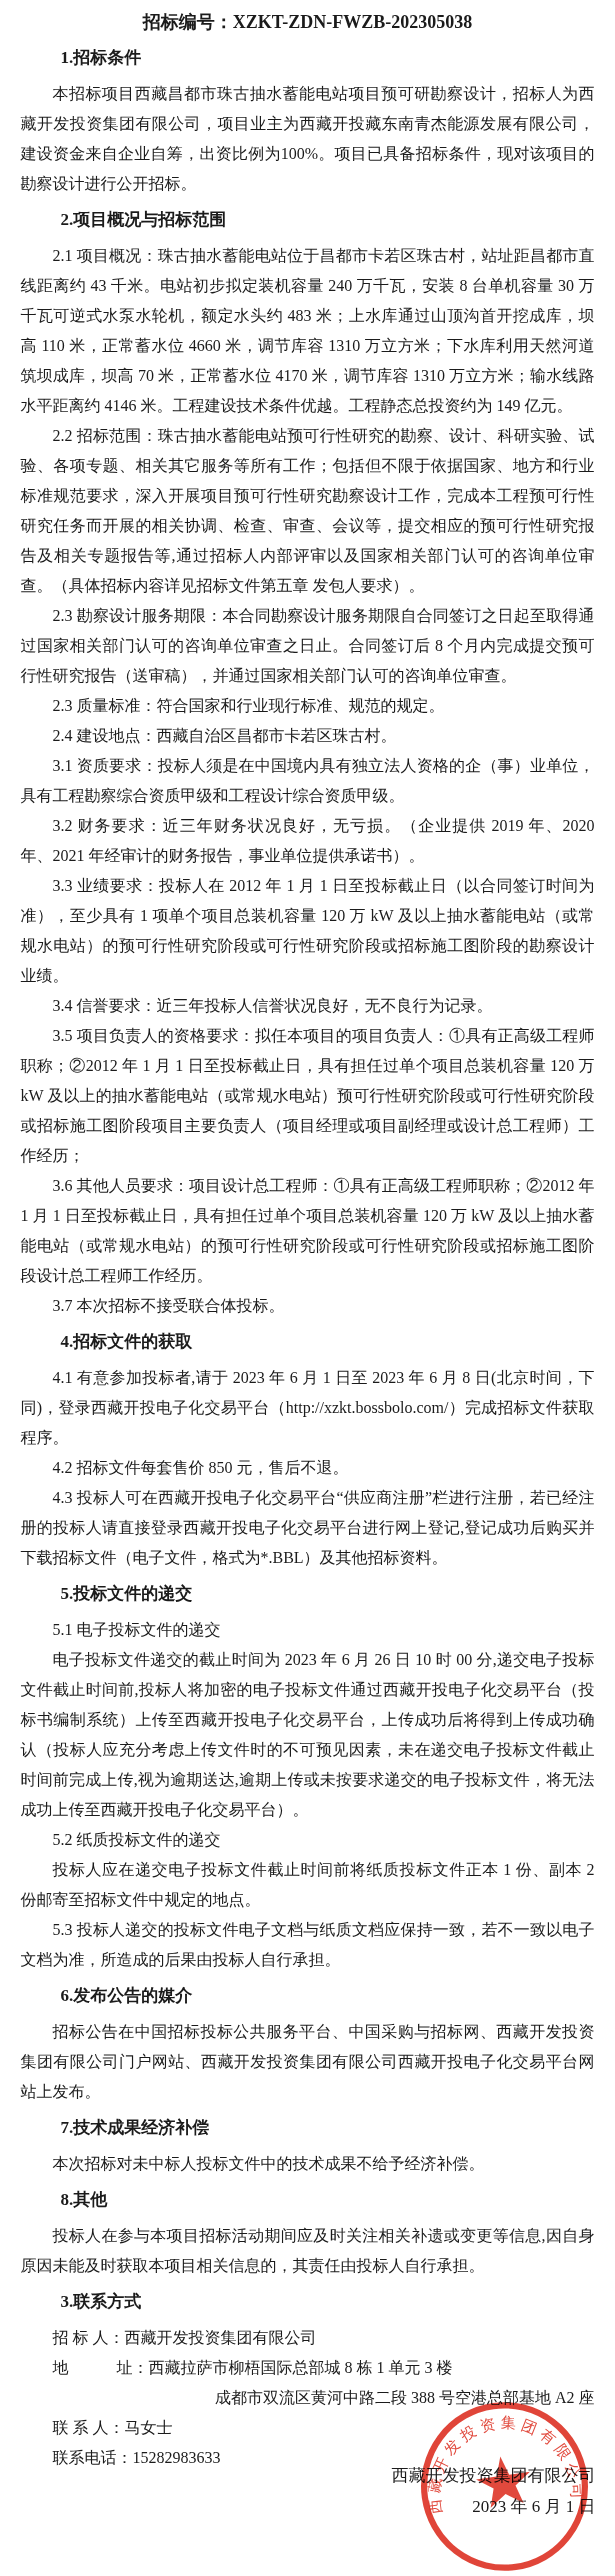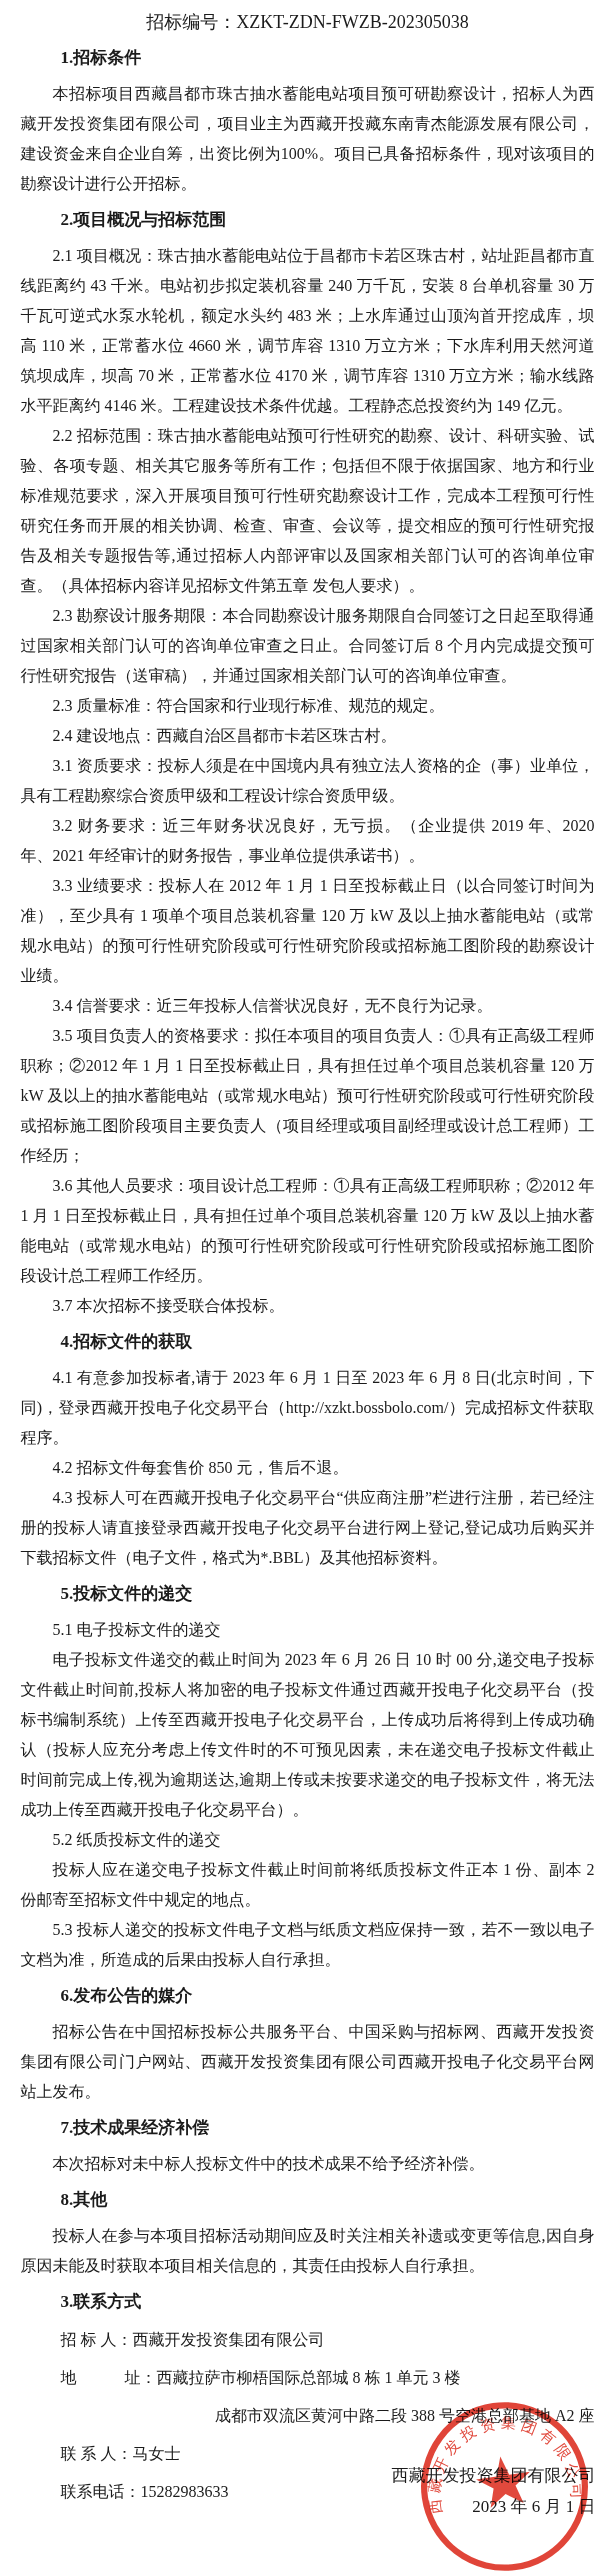--- a/index.html
+++ b/index.html
@@ -9,42 +9,42 @@
     margin:0 auto;
     background:#ffffff;
     color:#1b1b1b;
     font-family:"Liberation Serif","DejaVu Serif",serif;
     overflow:hidden;
     box-sizing:border-box;
   }
   .content{padding:7.1px 20.5px 0 20.5px;}
   .doc-title{
     text-align:center;
-    font-weight:normal;
+    font-weight:bold;
     font-size:18px;
     line-height:30px;
     margin:0;
   }
   .sec-heading{
     font-size:17px;
     font-weight:bold;
     line-height:30px;
     margin:6px;
     text-indent:2em;
   }
   .para{
     margin:0;
     font-size:16px;
     line-height:30px;
     text-align:justify;
     text-indent:2em;
     word-break:break-all;
   }
   .contact-line{
-    margin:8px;
+    margin:0;
     font-size:16px;
     line-height:30px;
     text-align:left;
     text-indent:2em;
   }
   .contact-cont{
     margin:0;
     font-size:16px;
     line-height:30px;
     text-align:right;

